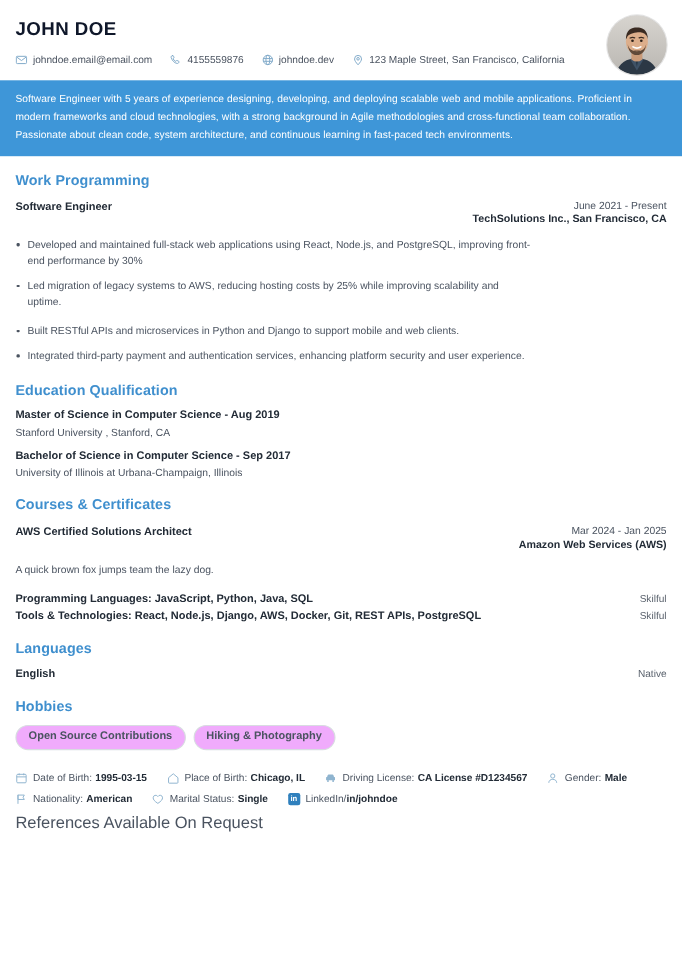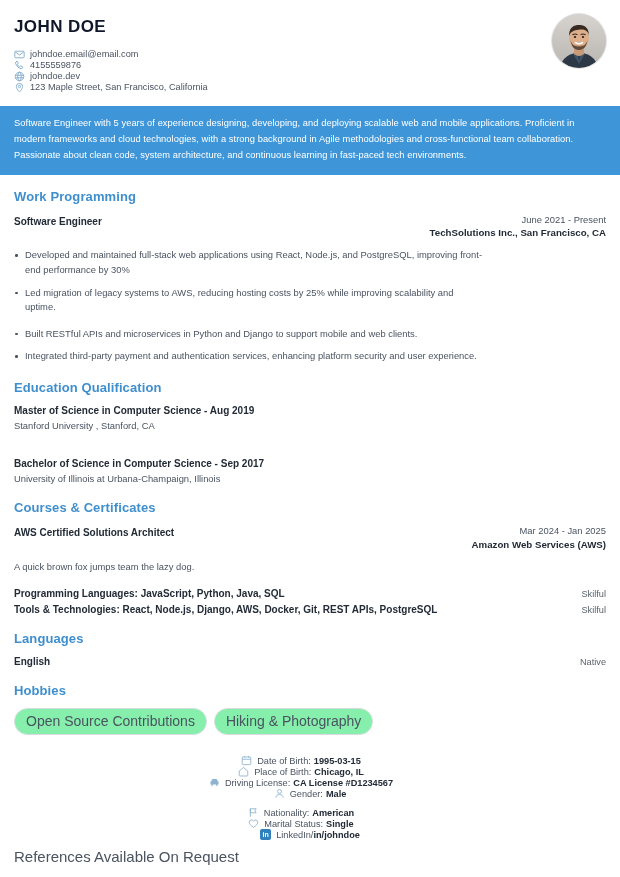--- a/index.html
+++ b/index.html
@@ -24,25 +24,24 @@
   .name {
     font-size: 17px;
     font-weight: bold;
     letter-spacing: 0.4px;
     color: #0f172a;
     margin: 4px 0 0 0;
     line-height: 1.1;
   }
   .contact-row {
     display: flex;
-    align-items: flex-start;
+    align-items: flex-end;
     flex-wrap: nowrap;
     gap: 0px;
     margin-top: 12px;
-    flex-direction: column;
   }
   .contact-item {
     display: flex;
     align-items: center;
     font-size: 9.2px;
     color: #4a5360;
     margin-right: 16px;
     white-space: nowrap;
   }
   .contact-item .ci-icon {
@@ -132,21 +131,21 @@
   .bullets li::before {
     content: "";
     position: absolute;
     left: 1px; top: 6px;
     width: 2.5px; height: 2.5px;
     border-radius: 50%;
     background: #4a5360;
   }
 
   
-  .edu-item { margin-bottom: 27px; }
+  .edu-item { margin-bottom: 11px; }
   .edu-item:last-child { margin-bottom: 0; }
   .edu-degree {
     font-size: 10px;
     font-weight: bold;
     color: #222b36;
     margin-bottom: 4px;
   }
   .edu-school {
     font-size: 9.4px;
     color: #4a5360;
@@ -191,34 +190,34 @@
     font-size: 9.2px;
     color: #5a626d;
   }
 
   
   .chips { display: flex; flex-wrap: wrap; gap: 7px; }
   .chip {
     border: 1px solid #d8dce1;
     border-radius: 999px;
     padding: 4px 11px 5px 11px;
-    font-size: 14px;
-    color: #4a5360;
-    background: #86efac;
+    font-size: 10px;
+    color: #4a5360;
+    background: #f0abfc;
     line-height: 1.2;
+    font-weight: bold;
   }
 
   
   .details { margin-top: 20px; }
   .detail-row {
     display: flex;
     align-items: center;
     flex-wrap: nowrap;
     margin-bottom: 8px;
-    flex-direction: column;
   }
   .detail-item {
     display: flex;
     align-items: center;
     font-size: 9.2px;
     color: #4a5360;
     margin-right: 18px;
     white-space: nowrap;
   }
   .detail-item .d-icon {

